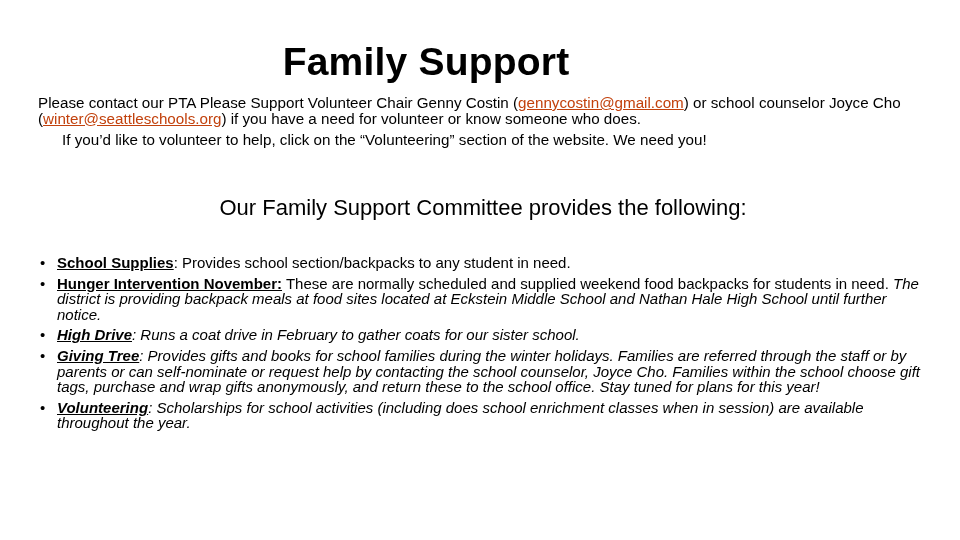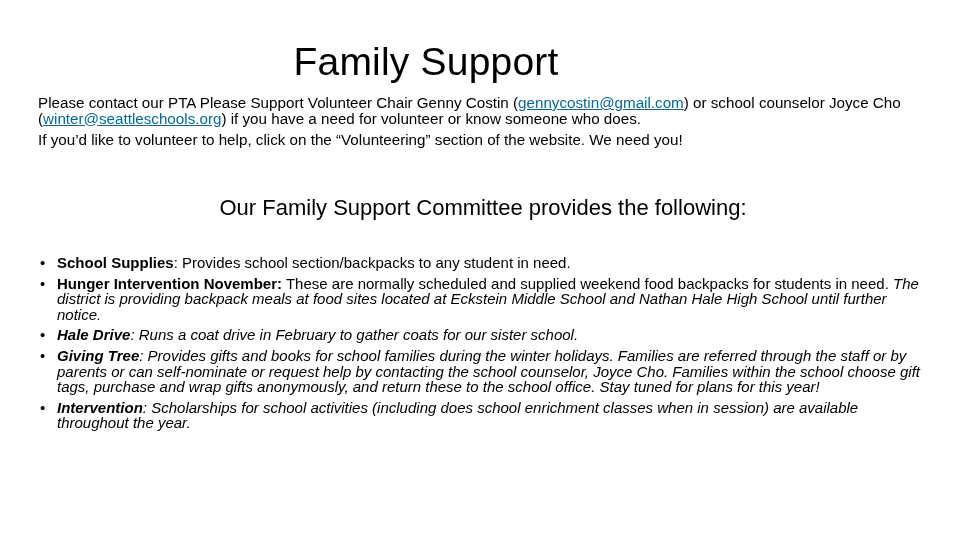--- a/index.html
+++ b/index.html
@@ -15,40 +15,41 @@
       font-family: "Liberation Sans", "DejaVu Sans", sans-serif;
       color: #000000;
     }
     .slide-title {
       position: absolute;
       left: 0;
       top: 38px;
       width: 852px;
       text-align: center;
       font-size: 39px;
-      font-weight: normal;
+      font-weight: bold;
       letter-spacing: 0.2px;
       line-height: 48px;
     }
     .intro {
       position: absolute;
       left: 38px;
       top: 95px;
       width: 880px;
       font-size: 15.2px;
       line-height: 15.5px;
     }
     .intro p {
       margin: 0;
     }
     .intro p.second {
       margin-top: 6px;
+      margin-left: 24px;
     }
     a.email-link {
-      color: #0369a1;
+      color: #c2410c;
       text-decoration: underline;
     }
     .sub-heading {
       position: absolute;
       left: 0;
       top: 193px;
       width: 966px;
       text-align: center;
       font-size: 22px;
       line-height: 30px;
@@ -69,20 +70,21 @@
       padding-left: 17px;
       margin-bottom: 5px;
     }
     .bullets li .bullet {
       position: absolute;
       left: 0;
       top: 0;
     }
     .bullets .term {
       font-weight: bold;
+      text-decoration: underline;
     }
     .bullets .ital {
       font-style: italic;
     }
   </style>
 </head>
 <body>
 
 <div class="slide-title">Family Support</div>
 
@@ -97,23 +99,23 @@
   <li>
     <span class="bullet">•</span>
     <span class="term">School Supplies</span><span>: </span><span>Provides school section/backpacks to any student in need.</span>
   </li>
   <li>
     <span class="bullet">•</span>
     <span class="term">Hunger Intervention November:</span><span> </span><span>These are normally scheduled and supplied weekend food backpacks for students in need.  </span><span class="ital">The district is providing backpack meals at food sites located at Eckstein Middle School and Nathan Hale High School until further notice.</span>
   </li>
   <li class="ital">
     <span class="bullet" style="font-style:normal">•</span>
-    <span class="term">Hale Drive</span><span>: </span><span>Runs a coat drive in February to gather coats for our sister school.</span>
+    <span class="term">High Drive</span><span>: </span><span>Runs a coat drive in February to gather coats for our sister school.</span>
   </li>
   <li class="ital">
     <span class="bullet" style="font-style:normal">•</span>
     <span class="term">Giving Tree</span><span>: </span><span>Provides gifts and books for school families during the winter holidays.  Families are referred through the staff or by parents or can self-nominate or request help by contacting the school counselor, Joyce Cho.  Families within the school choose gift tags, purchase and wrap gifts anonymously, and return these to the school office.  Stay tuned for plans for this year!</span>
   </li>
   <li class="ital">
     <span class="bullet" style="font-style:normal">•</span>
-    <span class="term">Intervention</span><span>: </span><span>Scholarships for school activities (including does school enrichment classes when in session) are available throughout the year.</span>
+    <span class="term">Volunteering</span><span>: </span><span>Scholarships for school activities (including does school enrichment classes when in session) are available throughout the year.</span>
   </li>
 </ul>
 
 </body></html>

